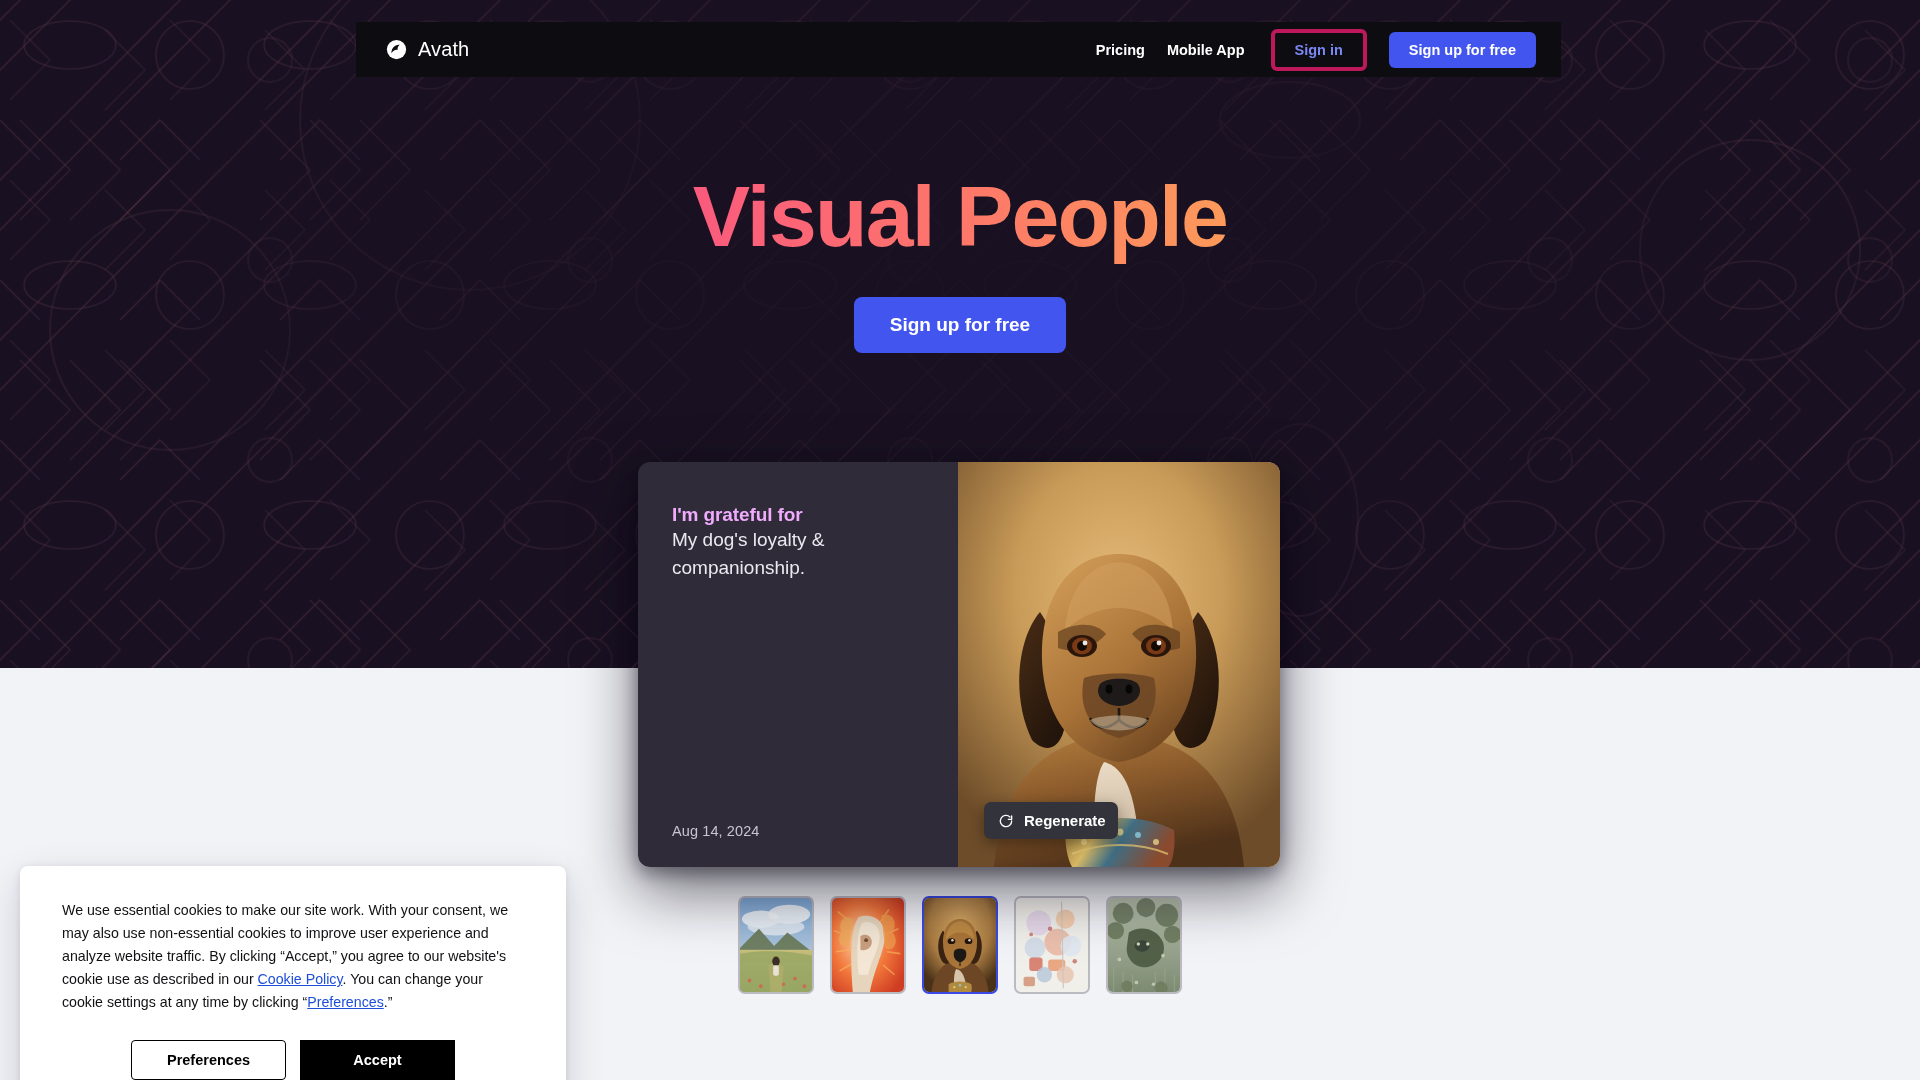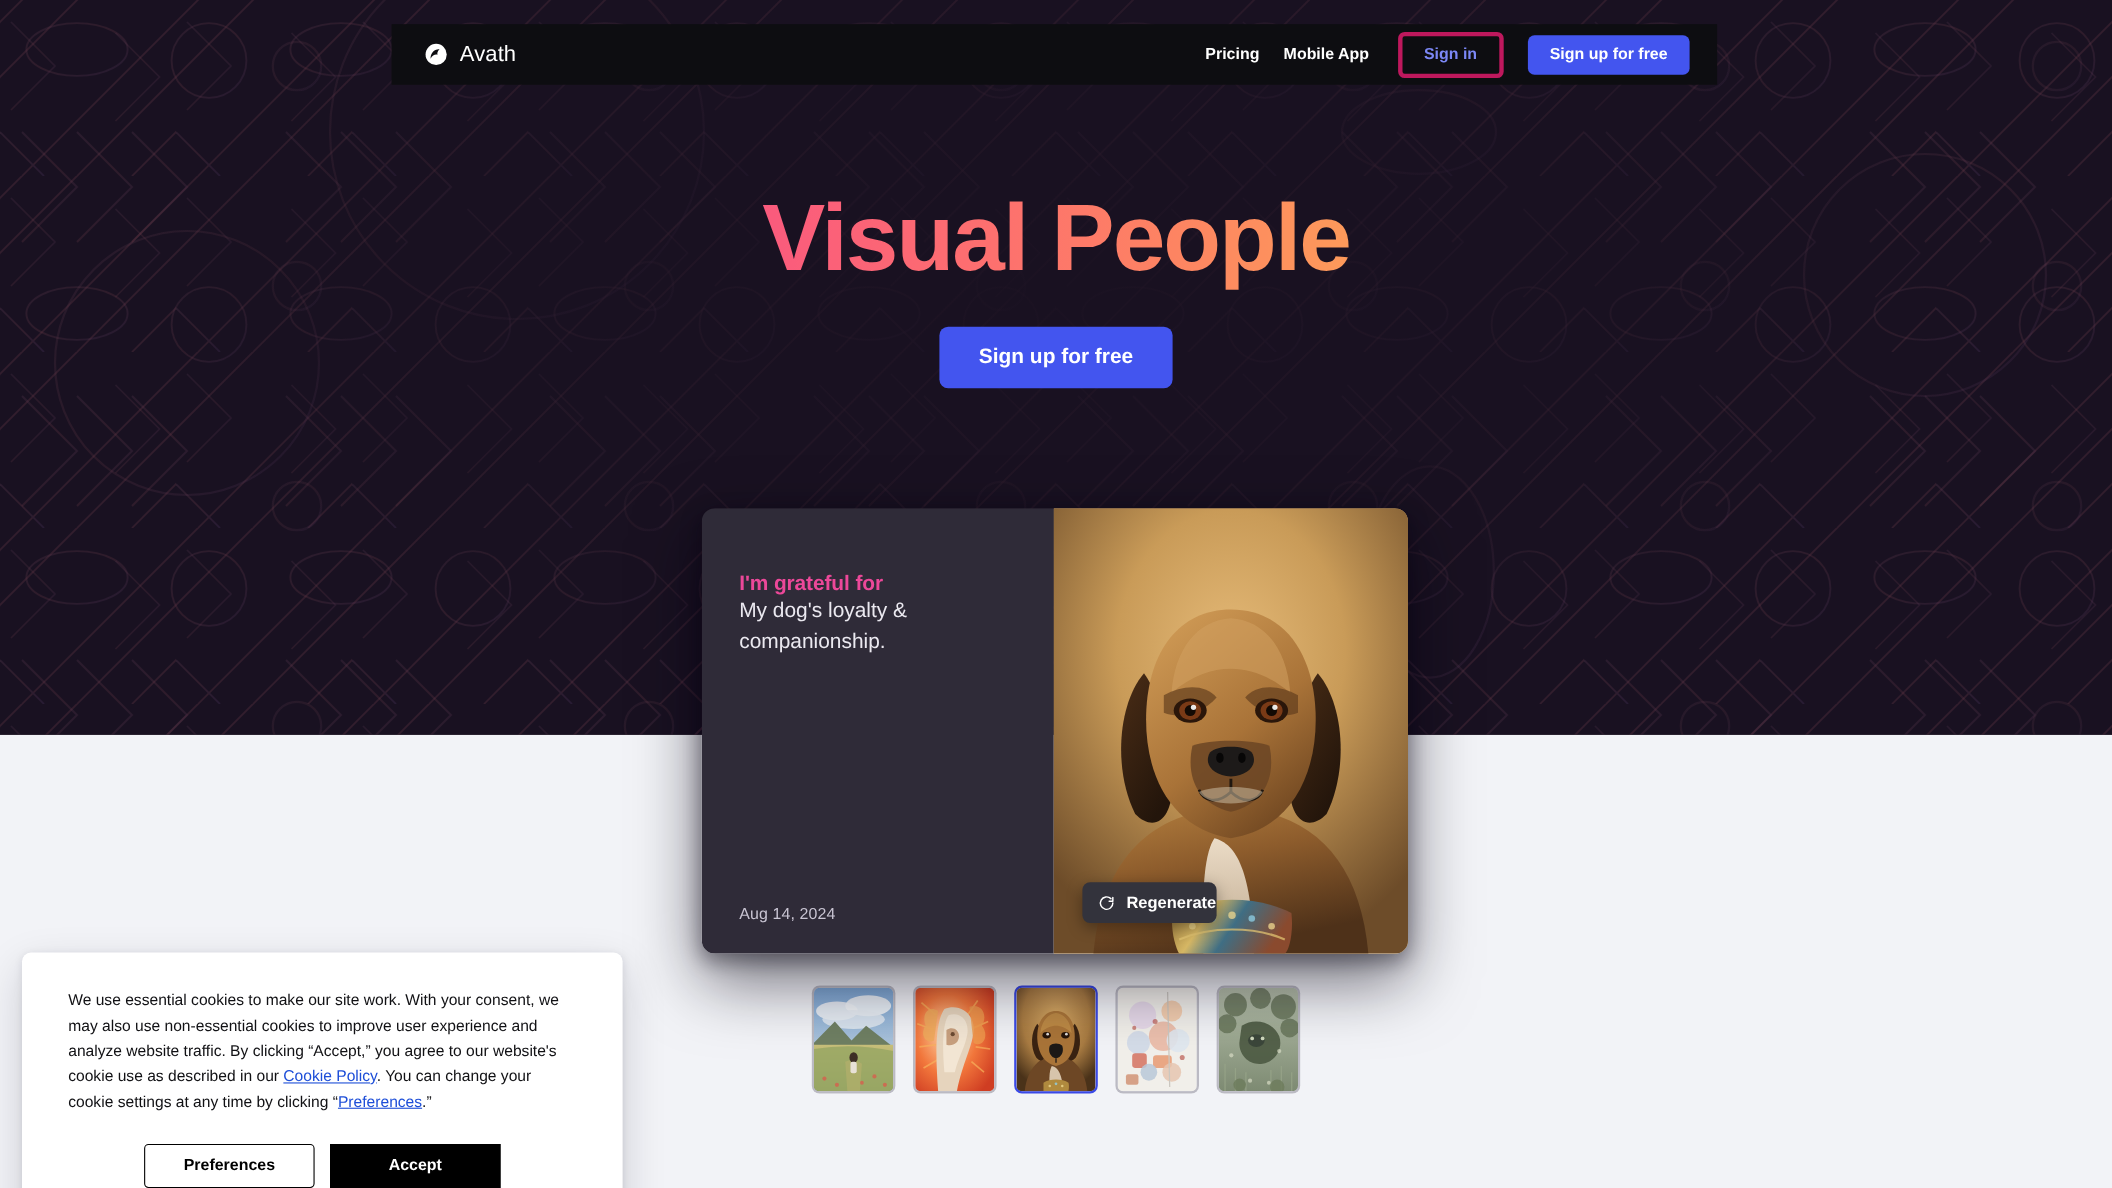--- a/index.html
+++ b/index.html
@@ -175,25 +175,24 @@
   }
   .card-left {
     width: 320px;
     background: #2f2b38;
     padding: 42px 34px 28px 34px;
     display: flex;
     flex-direction: column;
     flex: none;
   }
   .card-prompt {
-    color: #ec4899;
+    color: #f0abfc;
     font-size: 19px;
     font-weight: 700;
     letter-spacing: -0.1px;
-    margin-top: 16px;
   }
   .card-entry {
     color: #ebe9f0;
     font-size: 19px;
     font-weight: 400;
     line-height: 1.47;
     max-width: 210px;
   }
   .card-date {
     margin-top: auto;
@@ -212,21 +211,21 @@
     position: absolute;
     left: 26px;
     bottom: 28px;
     display: inline-flex;
     align-items: center;
     gap: 10px;
     background: #33333c;
     color: #ffffff;
     border: none;
     border-radius: 7px;
-    padding: 10px 0 10px 14px;
+    padding: 10px 12px 10px 14px;
     font-size: 15px;
     font-weight: 700;
     font-family: inherit;
     cursor: pointer;
     box-shadow: 0 4px 14px rgba(0,0,0,.35);
     margin-top: 32px;
   }
   .regen-icon { width: 16px; height: 16px; display: block; flex: none; }
 
   

